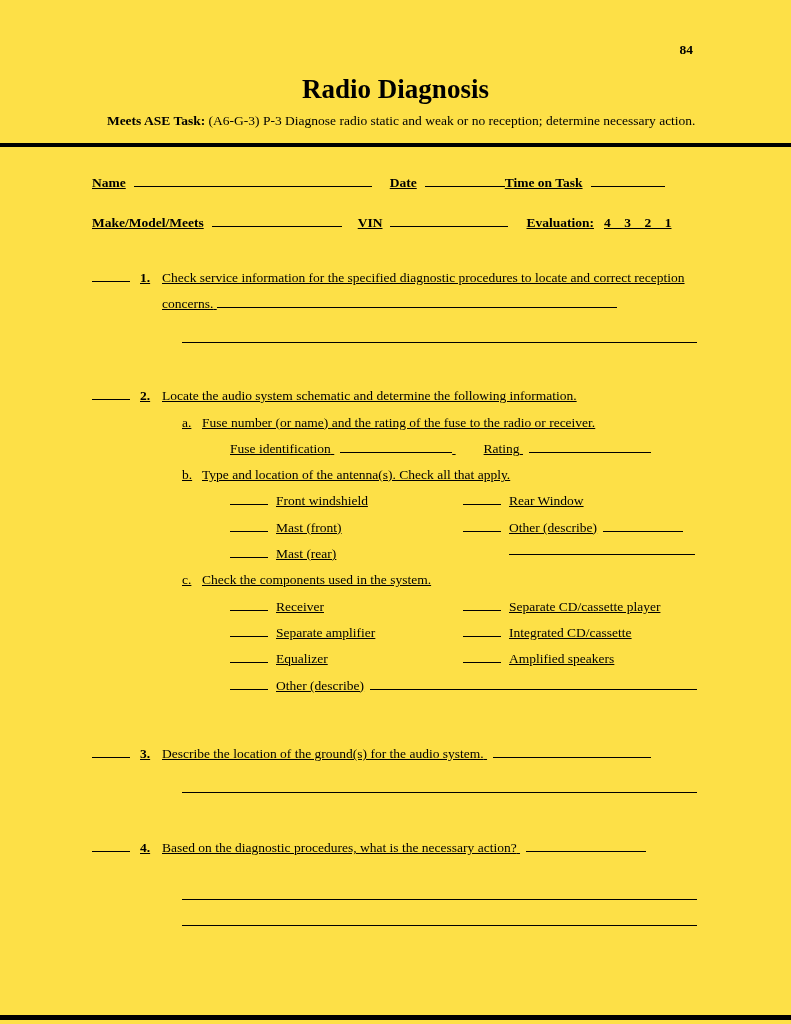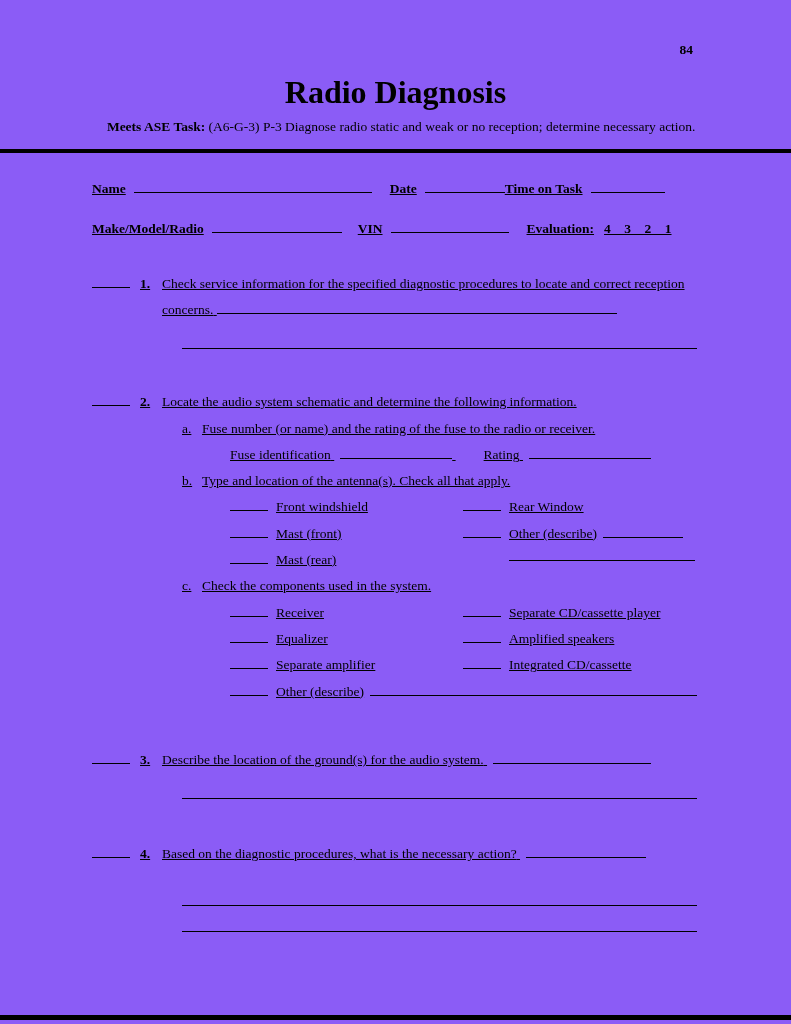--- a/index.html
+++ b/index.html
@@ -6,35 +6,35 @@
   html, body { background: #ffffff; }
   body {
     font-family: "Liberation Serif", serif;
     color: #000;
   }
   .page {
     position: relative;
     width: 791px;
     height: 1024px;
     margin: 0 auto;
-    background: #8b5cf6;
+    background: #fde047;
     font-size: 13.5px;
     overflow: hidden;
   }
   .bold { font-weight: bold; }
   .page-number {
     position: absolute;
     top: 42px;
     right: 98px;
     font-weight: bold;
   }
   .title {
     text-align: center;
     padding-top: 74px;
-    font-size: 32px;
+    font-size: 27px;
     font-weight: bold;
   }
   .ase {
     width: 600px;
     margin: 6px auto 0 auto;
     text-align: right;
     line-height: 1.45;
   }
   .rule {
     height: 4px;
@@ -136,21 +136,21 @@
     <div class="field-row row1">
       <span>Name</span>
       <span class="blank" style="width:238px"></span>
       <span style="margin-left:18px">Date</span>
       <span class="blank" style="width:80px"></span>
       <span style="margin-left:0">Time on Task</span>
       <span class="blank" style="width:74px"></span>
     </div>
 
     <div class="field-row row2">
-      <span>Make/Model/Radio</span>
+      <span>Make/Model/Meets</span>
       <span class="blank" style="width:130px"></span>
       <span style="margin-left:16px">VIN</span>
       <span class="blank" style="width:118px"></span>
       <span style="margin-left:18px">Evaluation:</span>
       <span class="eval-scale">4    3    2    1</span>
     </div>
 
     <div class="task">
       <span class="score"></span>
       <span class="num">1.</span>
@@ -229,35 +229,35 @@
               <span>Receiver</span>
             </div>
             <div class="chk-cell right">
               <span class="cbx"></span>
               <span>Separate CD/cassette player</span>
             </div>
           </div>
           <div class="chk-row">
             <div class="chk-cell left">
               <span class="cbx"></span>
+              <span>Separate amplifier</span>
+            </div>
+            <div class="chk-cell right">
+              <span class="cbx"></span>
+              <span>Integrated CD/cassette</span>
+            </div>
+          </div>
+          <div class="chk-row">
+            <div class="chk-cell left">
+              <span class="cbx"></span>
               <span>Equalizer</span>
             </div>
             <div class="chk-cell right">
               <span class="cbx"></span>
               <span>Amplified speakers</span>
-            </div>
-          </div>
-          <div class="chk-row">
-            <div class="chk-cell left">
-              <span class="cbx"></span>
-              <span>Separate amplifier</span>
-            </div>
-            <div class="chk-cell right">
-              <span class="cbx"></span>
-              <span>Integrated CD/cassette</span>
             </div>
           </div>
           <div class="chk-row">
             <div class="chk-cell full">
               <span class="cbx"></span>
               <span>Other (describe)</span>
               <span class="blank grow"></span>
             </div>
           </div>
         </div>

